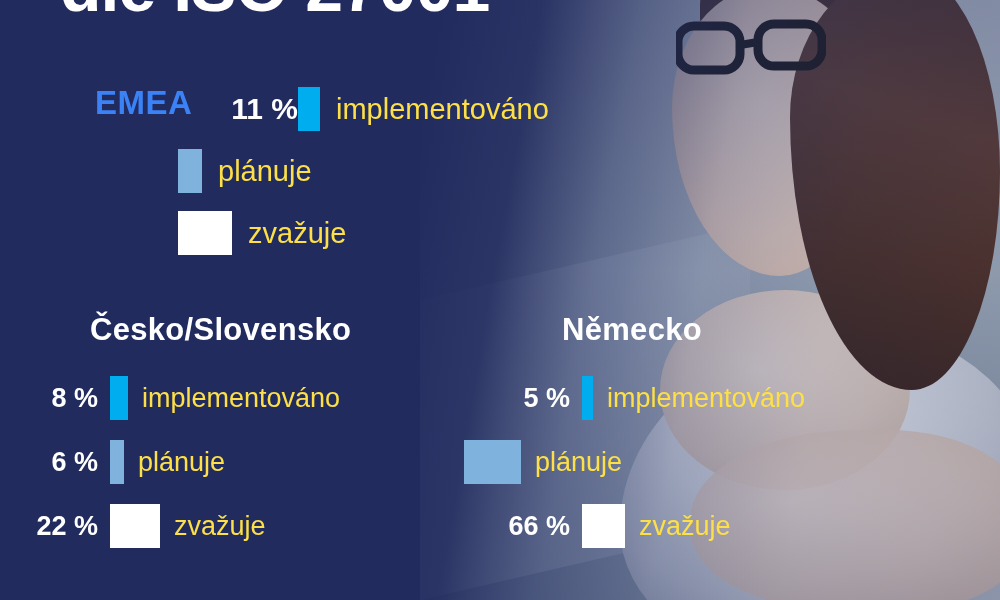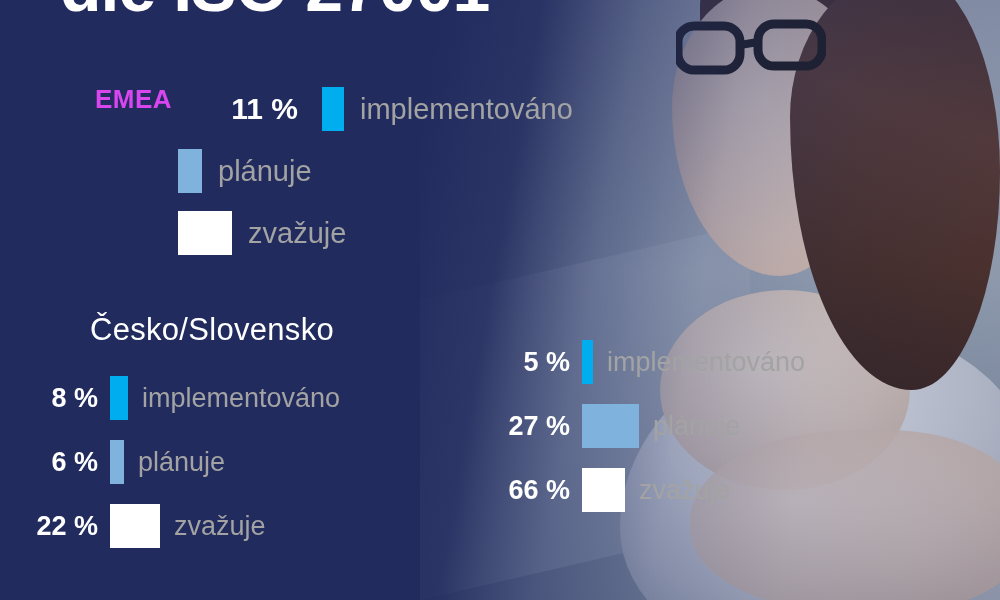--- a/index.html
+++ b/index.html
@@ -124,23 +124,23 @@
     color: #ffffff;
     letter-spacing: -1px;
     white-space: nowrap;
   }
 
   
   .emea-block { position: absolute; left: 0; top: 78px; }
   .emea-label {
     position: absolute;
     left: 95px; top: 6px;
-    font-size: 26px;
-    font-weight: bold;
-    color: #d946ef;
+    font-size: 33px;
+    font-weight: bold;
+    color: #3b82f6;
     letter-spacing: .5px;
   }
   .emea-rows { position: absolute; left: 0; top: 0; }
 
   .row {
     position: relative;
     display: flex;
     align-items: center;
     height: 62px;
   }
@@ -148,35 +148,35 @@
     color: #ffffff;
     font-weight: bold;
     text-align: right;
     white-space: nowrap;
   }
   .row .bar {
     flex: none;
     height: 44px;
   }
   .row .lbl {
-    color: #a3a3a3;
-    white-space: nowrap;
-  }
-
-  
-  .emea .pct { font-size: 30px; width: 120px; padding-right: 24px; }
+    color: #fde047;
+    white-space: nowrap;
+  }
+
+  
+  .emea .pct { font-size: 30px; width: 120px; padding-right: 0; }
   .emea .bar { margin-right: 16px; }
   .emea .lbl { font-size: 29px; }
   .emea-rows { left: 178px; }
 
   
   .group { position: absolute; }
   .group-title {
     font-size: 31px;
-    font-weight: normal;
+    font-weight: bold;
     color: #ffffff;
     letter-spacing: .3px;
     white-space: nowrap;
   }
   .group .row { height: 64px; }
   .group .pct { font-size: 27px; width: 106px; padding-right: 12px; }
   .group .bar { margin-right: 14px; }
   .group .lbl { font-size: 27px; }
 
   .group-cz { left: 0; top: 312px; }
@@ -256,30 +256,30 @@
         <div class="row">
           <span class="pct">22 %</span>
           <span class="bar" style="width:50px;background:#FFFFFF;"></span>
           <span class="lbl">zvažuje</span>
         </div>
 
       </div>
     </div>
 
     <div class="group group-de">
+      <div class="group-title">Německo</div>
       <div class="rows">
 
         <div class="row">
           <span class="pct">5 %</span>
           <span class="bar" style="width:11px;background:#00AEEF;"></span>
           <span class="lbl">implementováno</span>
         </div>
 
         <div class="row">
-          <span class="pct">27 %</span>
           <span class="bar" style="width:57px;background:#7FB3DE;"></span>
           <span class="lbl">plánuje</span>
         </div>
 
         <div class="row">
           <span class="pct">66 %</span>
           <span class="bar" style="width:43px;background:#FFFFFF;"></span>
           <span class="lbl">zvažuje</span>
         </div>
 

